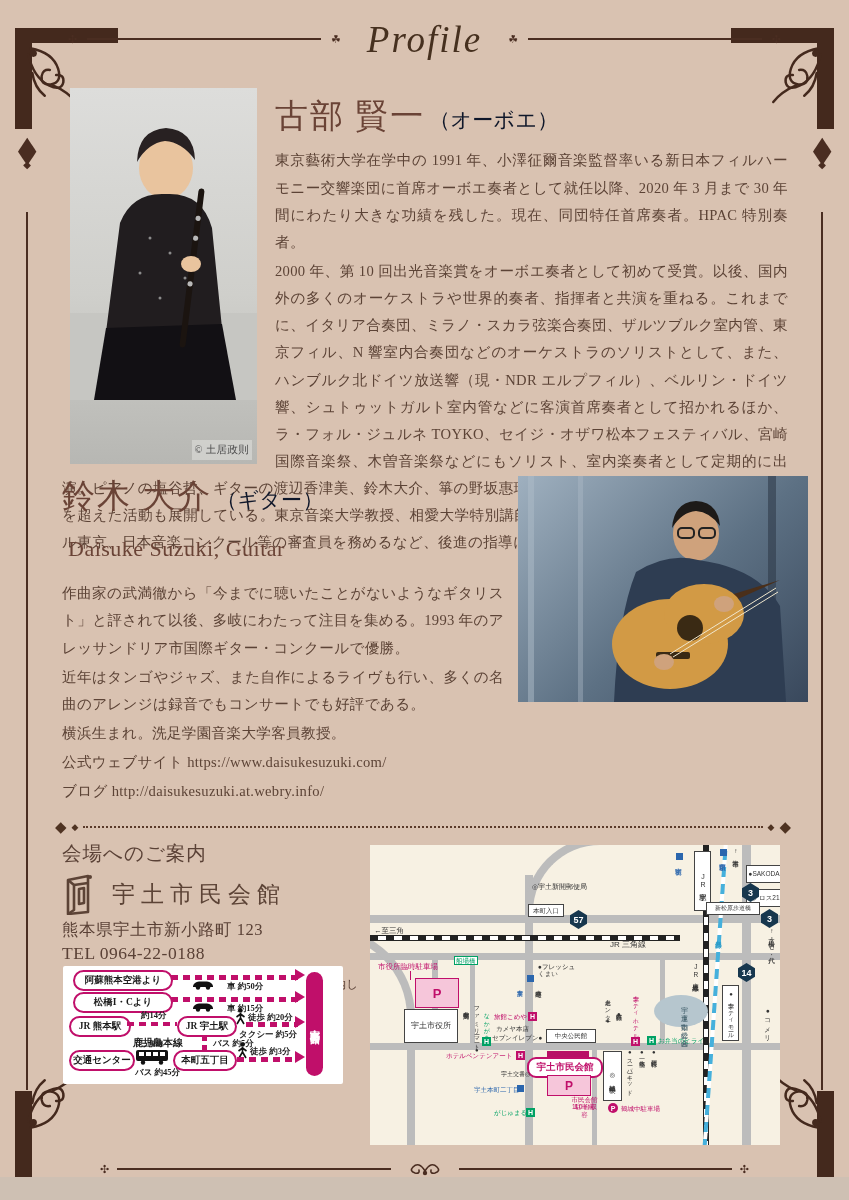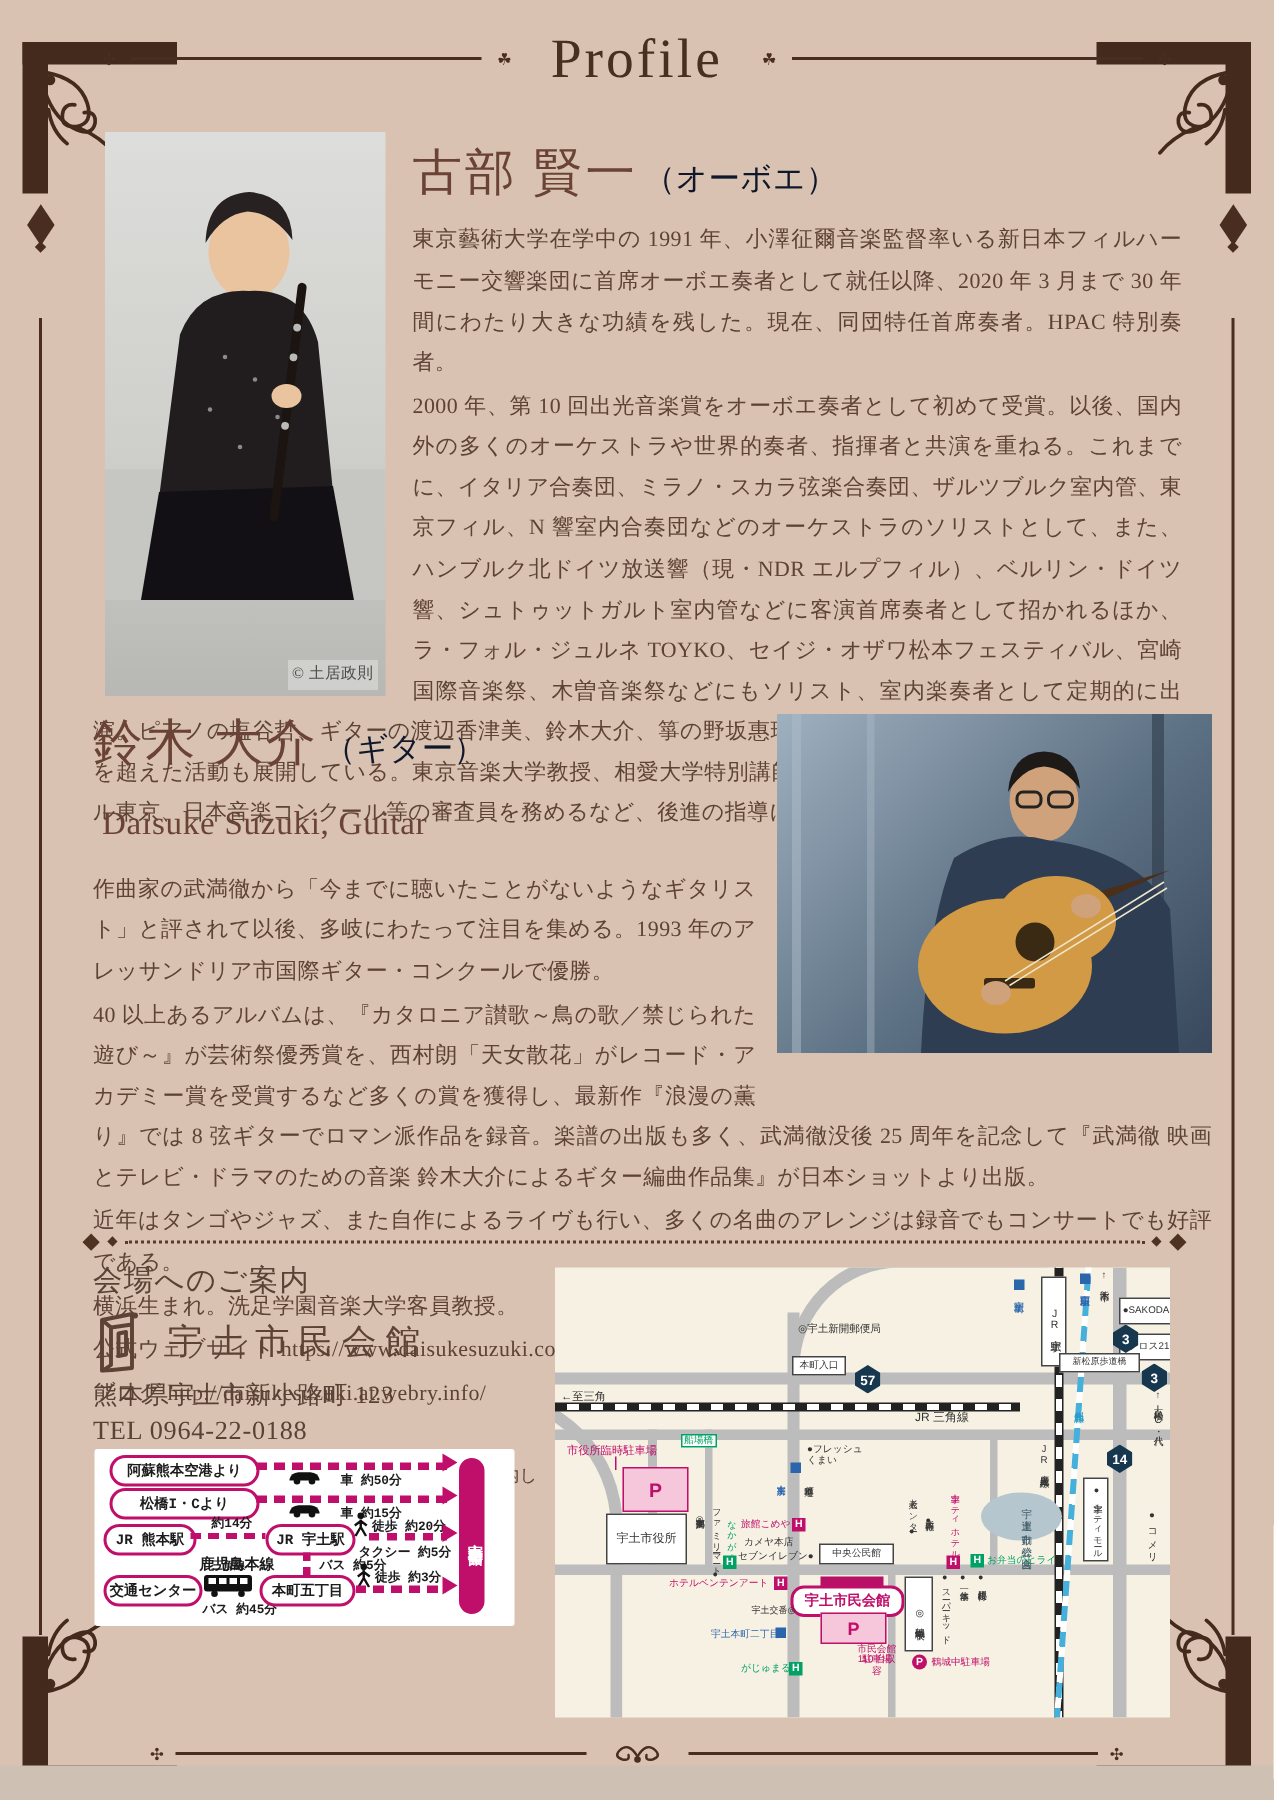--- a/index.html
+++ b/index.html
@@ -13,21 +13,21 @@
   .c-bl{left:15px;top:1091px;border-bottom:14px solid #44291d;border-left:17px solid #44291d;}
   .c-br{right:15px;top:1091px;border-bottom:14px solid #44291d;border-right:17px solid #44291d;}
   .flourish{position:absolute;width:62px;height:62px;}
   .f-tl{left:22px;top:42px;}
   .f-tr{right:22px;top:42px;transform:scaleX(-1);}
   .f-bl{left:22px;top:1072px;transform:scaleY(-1);}
   .f-br{right:22px;top:1072px;transform:scale(-1,-1);}
   .hdr-row{position:absolute;left:68px;right:68px;top:16px;height:46px;display:flex;align-items:center;gap:10px;}
   .hline{flex:1;height:2px;background:#4a2d21;}
   .hcross{color:#4a2d21;font-size:11px;}
-  .page-title{font-size:37px;color:#46301f;letter-spacing:2px;padding:0 16px;text-align:center;}
+  .page-title{font-style:italic;font-size:37px;color:#46301f;letter-spacing:2px;padding:0 16px;text-align:center;}
   .spear{position:absolute;width:18px;text-align:center;color:#4a2d21;line-height:0.6;}
   .spear .big{font-size:24px;display:block;transform:scaleY(1.5);}
   .spear .sml{font-size:10px;display:block;margin-top:6px;}
   .sideline{position:absolute;top:212px;width:2px;height:878px;background:#4a2d21;}
   .footer-row{position:absolute;left:100px;right:100px;top:1160px;height:18px;display:flex;align-items:center;gap:8px;}
   .fline{flex:1;height:1.6px;background:#4a2d21;}
   
   .pblock{position:absolute;font-size:14.6px;line-height:1.86;text-align:justify;letter-spacing:.3px;color:#5c4336;}
   .pblock p{margin:0 0 2px 0;}
   .name-ja{font-size:33px;color:#6a4336;letter-spacing:2px;}
@@ -44,21 +44,21 @@
   .dots{flex:1;border-top:2px dotted #5a3a2a;height:0;}
   
   .venue-h{font-size:19.5px;letter-spacing:1px;}
   .logo-row{display:flex;align-items:center;gap:10px;margin:6px 0 4px 0;}
   .logo-name{font-size:23px;letter-spacing:6px;color:#5c4336;}
   .v-addr{font-size:16.5px;letter-spacing:.5px;margin-top:2px;}
   .v-park{margin-top:10px;font-family:"Liberation Sans","DejaVu Sans",sans-serif;}
   .v-park b{font-size:13.5px;} .v-park span{font-size:11.5px;}
   
   .diag{position:absolute;left:63px;top:966px;width:280px;height:118px;background:#fff;border-radius:2px;
-        font-family:Liberation Mono, monospace;}
+        font-family:Liberation Serif, serif;}
   .diag *{position:absolute;}
   .ao{border:2px solid #c00f6a;border-radius:11px;background:#fff;color:#1c1c1c;font-weight:bold;font-size:9.5px;
       display:flex;align-items:center;justify-content:center;white-space:nowrap;}
   .dash{height:5px;background:repeating-linear-gradient(90deg,#c00f6a 0 7px,rgba(0,0,0,0) 7px 12px);}
   .dashv{width:5px;background:repeating-linear-gradient(180deg,#c00f6a 0 6px,rgba(0,0,0,0) 6px 10px);}
   .ah{width:0;height:0;border-left:10px solid #c00f6a;border-top:6px solid rgba(0,0,0,0);border-bottom:6px solid rgba(0,0,0,0);}
   .ahd{width:0;height:0;border-top:10px solid #c00f6a;border-left:6px solid rgba(0,0,0,0);border-right:6px solid rgba(0,0,0,0);}
   .dlbl{font-size:8.5px;color:#1c1c1c;font-weight:bold;white-space:nowrap;}
   .dest{left:243px;top:6px;width:17px;height:104px;background:#c00f6a;border-radius:9px;color:#fff;
         writing-mode:vertical-rl;text-orientation:upright;font-size:10px;font-weight:bold;letter-spacing:1px;
@@ -210,21 +210,20 @@
         <ellipse cx="146" cy="186" rx="10" ry="8" fill="#cfa27c"></ellipse>
       </svg>
       <span class="credit credit2">©Kaori Nishida</span>
     </div>
     <div>
       <span class="name-ja">鈴木 大介</span>
       <span class="name-sfx">（ギター）</span>
     </div>
     <div class="name-en" style="font-size:22px;">Daisuke Suzuki, Guitar</div>
     <p>作曲家の武満徹から「今までに聴いたことがないようなギタリスト」と評されて以後、多岐にわたって注目を集める。1993 年のアレッサンドリア市国際ギター・コンクールで優勝。</p>
-    <p>40 以上あるアルバムは、『カタロニア讃歌～鳥の歌／禁じられた遊び～』が芸術祭優秀賞を、西村朗「天女散花」がレコード・アカデミー賞を受賞するなど多くの賞を獲得し、最新作『浪漫の薫り』では 8 弦ギターでロマン派作品を録音。楽譜の出版も多く、武満徹没後 25 周年を記念して『武満徹 映画とテレビ・ドラマのための音楽 鈴木大介によるギター編曲作品集』が日本ショットより出版。</p>
     <p>近年はタンゴやジャズ、また自作によるライヴも行い、多くの名曲のアレンジは録音でもコンサートでも好評である。</p>
     <p>横浜生まれ。洗足学園音楽大学客員教授。</p>
     <p style="text-align:left;">公式ウェブサイト https://www.daisukesuzuki.com/</p>
     <p style="text-align:left;">ブログ http://daisukesuzuki.at.webry.info/</p>
   </div>
 
   <div class="divider">
     <span class="dv-big">◆</span>
     <span class="dv-sml">◆</span>
     <div class="dots"></div>

